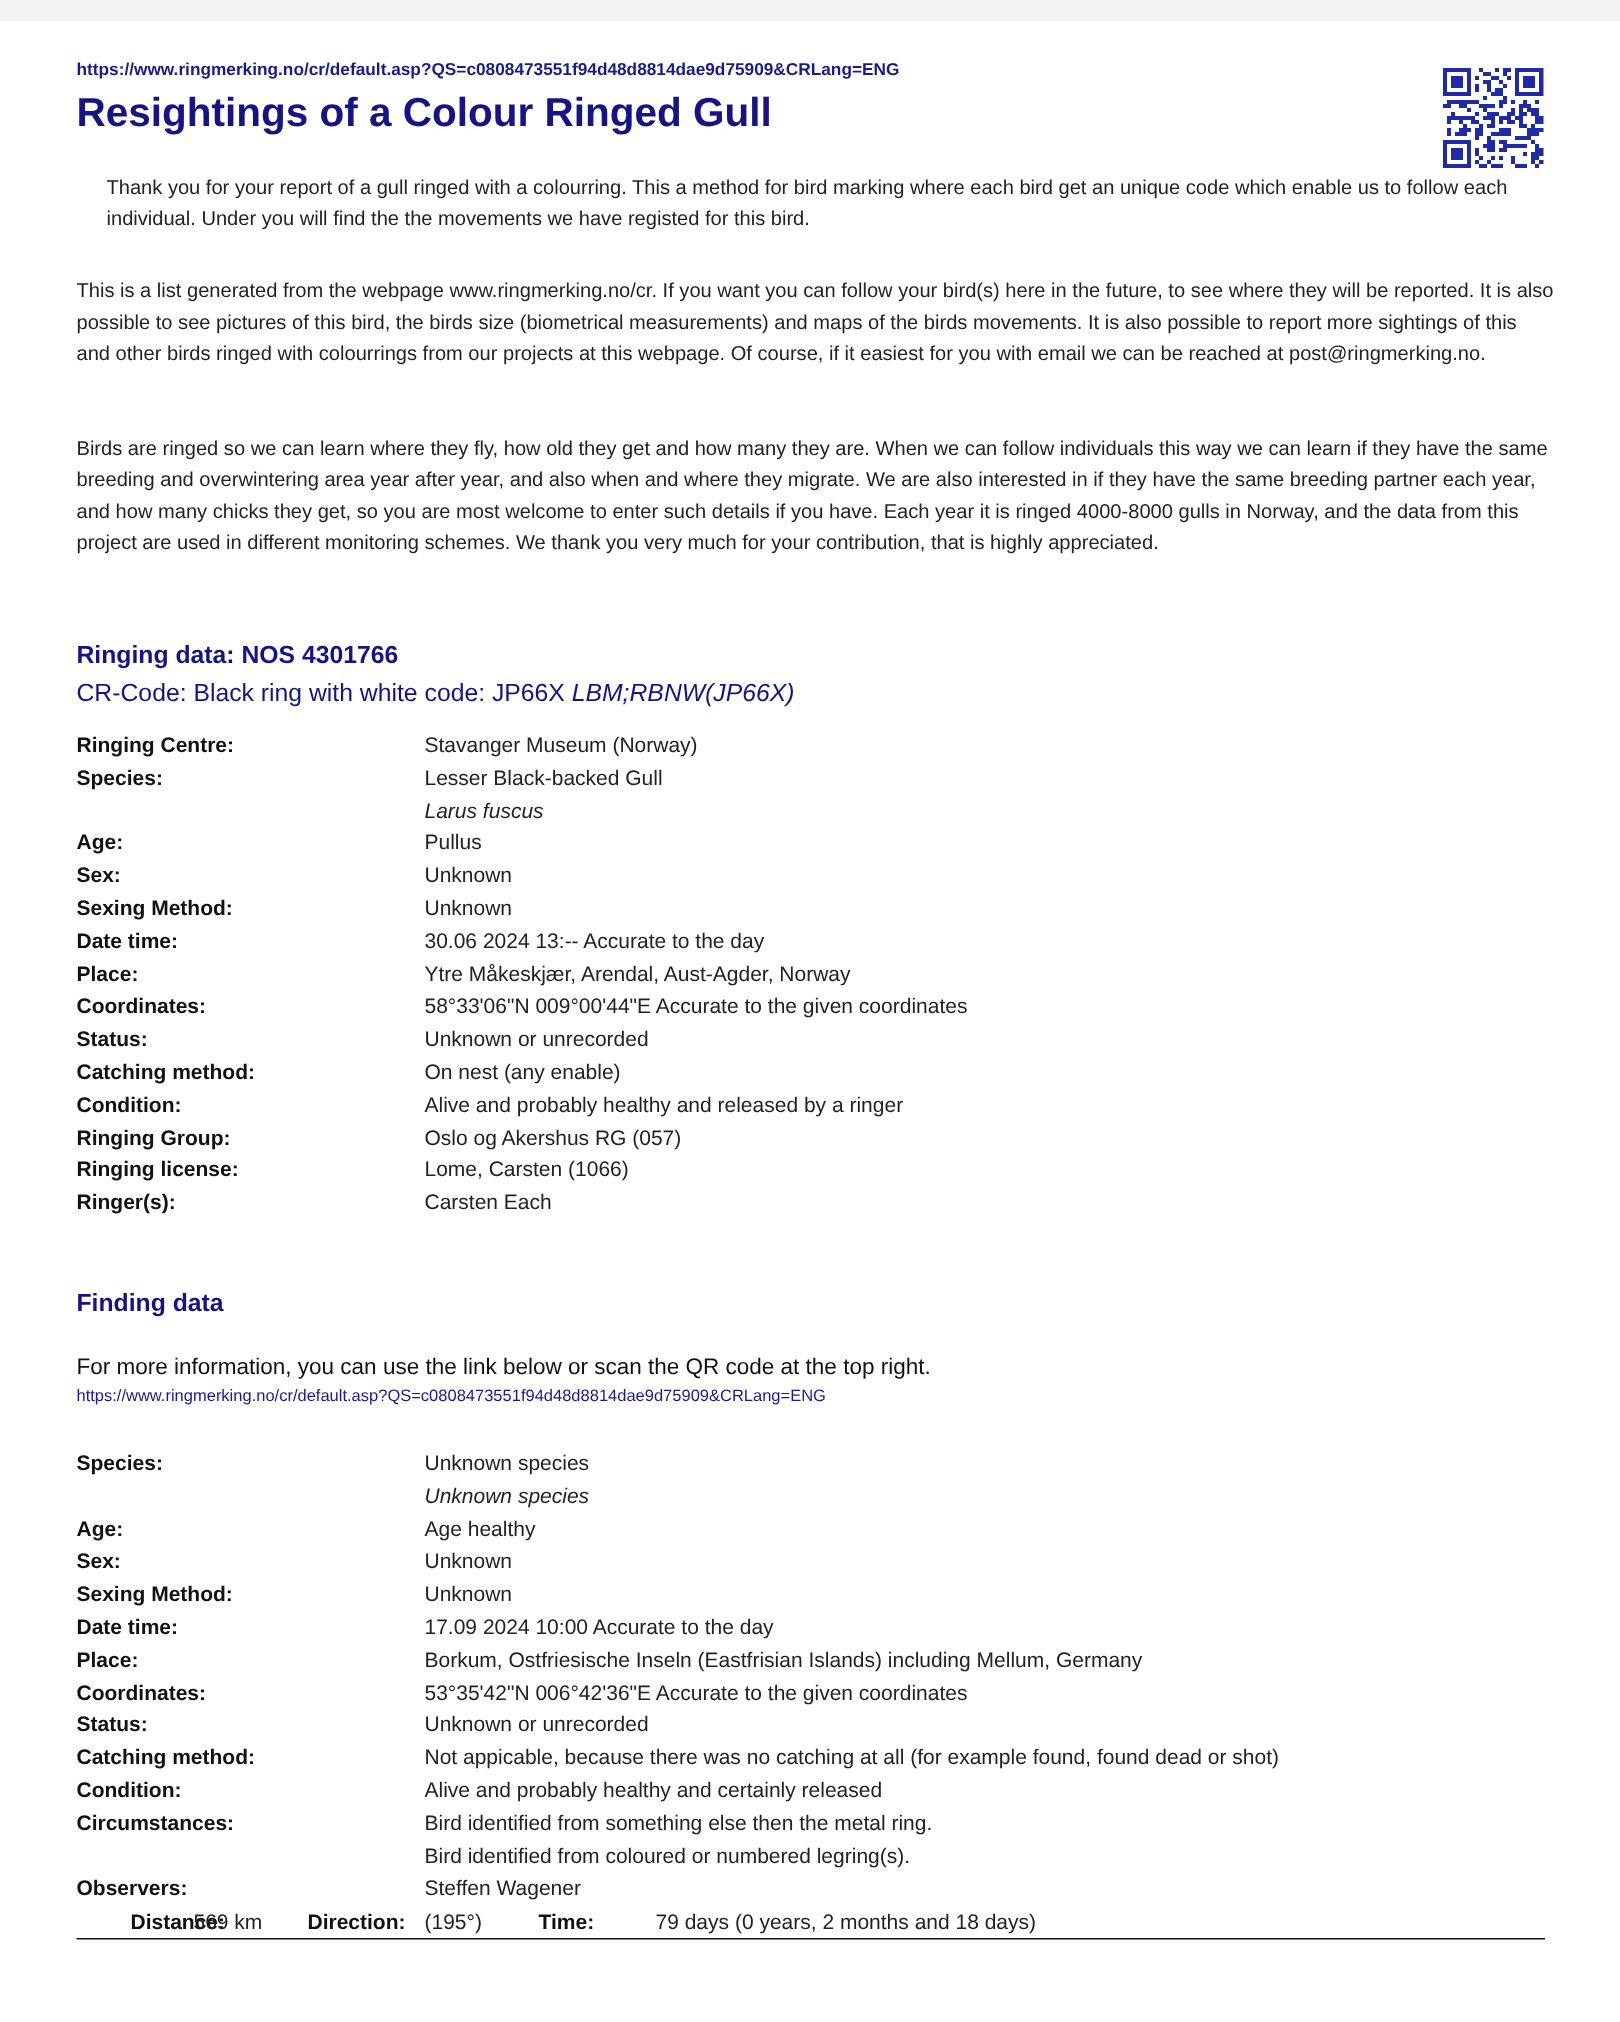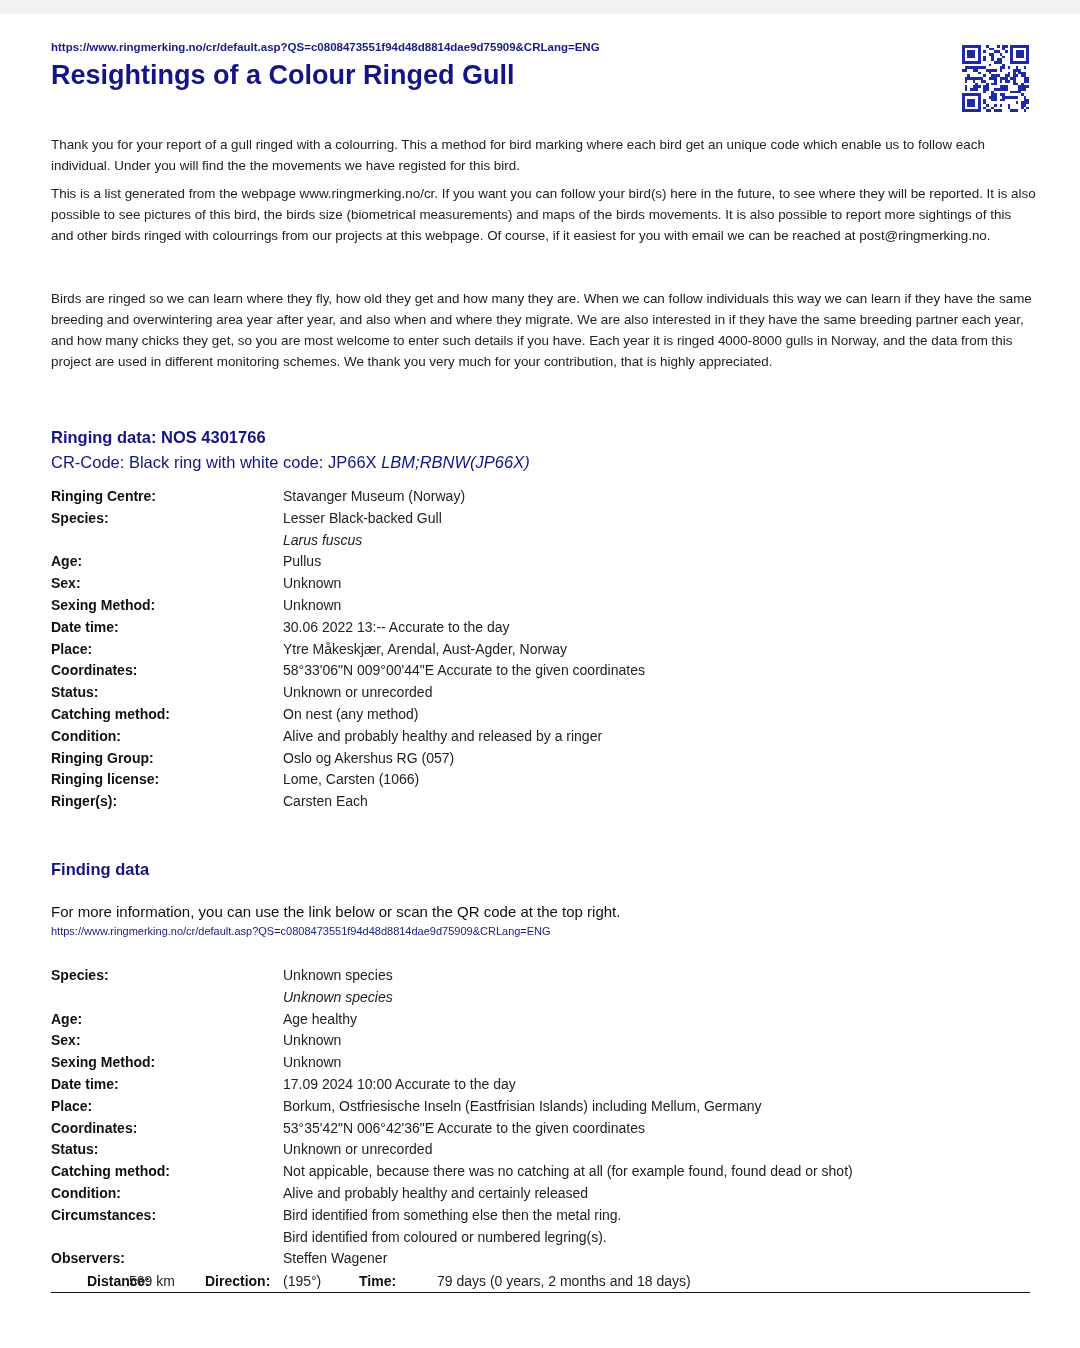--- a/index.html
+++ b/index.html
@@ -338,21 +338,21 @@
       <rect x="12" y="24" width="1" height="1"></rect>
       <rect x="13" y="24" width="1" height="1"></rect>
       <rect x="14" y="24" width="1" height="1"></rect>
       <rect x="18" y="24" width="1" height="1"></rect>
       <rect x="19" y="24" width="1" height="1"></rect>
       <rect x="20" y="24" width="1" height="1"></rect>
       <rect x="23" y="24" width="1" height="1"></rect>
     </g>
 </svg>
 
-<p class="para" style="top:134px;">Thank you for your report of a gull ringed with a colourring. This a method for bird marking where each bird get an unique code which enable us to follow each individual. Under you will find the the movements we have registed for this bird.</p>
+<p class="para" style="top:114px;margin-left:20px;">Thank you for your report of a gull ringed with a colourring. This a method for bird marking where each bird get an unique code which enable us to follow each individual. Under you will find the the movements we have registed for this bird.</p>
 <p class="para" style="top:183px;">This is a list generated from the webpage www.ringmerking.no/cr. If you want you can follow your bird(s) here in the future, to see where they will be reported. It is also possible to see pictures of this bird, the birds size (biometrical measurements) and maps of the birds movements. It is also possible to report more sightings of this and other birds ringed with colourrings from our projects at this webpage. Of course, if it easiest for you with email we can be reached at post@ringmerking.no.</p>
 <p class="para" style="top:288px;">Birds are ringed so we can learn where they fly, how old they get and how many they are. When we can follow individuals this way we can learn if they have the same breeding and overwintering area year after year, and also when and where they migrate. We are also interested in if they have the same breeding partner each year, and how many chicks they get, so you are most welcome to enter such details if you have. Each year it is ringed 4000-8000 gulls in Norway, and the data from this project are used in different monitoring schemes. We thank you very much for your contribution, that is highly appreciated.</p>
 
 <h2 class="h-ring">Ringing data: NOS 4301766</h2>
 <div class="cr-code">
   <b>CR-Code</b><span>: Black ring with white code: JP66X </span><i>LBM;RBNW(JP66X)</i>
 </div>
 
 <div class="dtable" style="top:486px;" id="ringing-table">
     <div class="row">
@@ -374,37 +374,37 @@
     <div class="row">
       <div class="lab">Sex:</div>
       <div class="val">Unknown</div>
     </div>
     <div class="row">
       <div class="lab">Sexing Method:</div>
       <div class="val">Unknown</div>
     </div>
     <div class="row">
       <div class="lab">Date time:</div>
-      <div class="val">30.06 2022 13:-- Accurate to the day</div>
+      <div class="val">30.06 2024 13:-- Accurate to the day</div>
     </div>
     <div class="row">
       <div class="lab">Place:</div>
       <div class="val">Ytre Måkeskjær, Arendal, Aust-Agder, Norway</div>
     </div>
     <div class="row">
       <div class="lab">Coordinates:</div>
       <div class="val">58°33'06"N 009°00'44"E Accurate to the given coordinates</div>
     </div>
     <div class="row">
       <div class="lab">Status:</div>
       <div class="val">Unknown or unrecorded</div>
     </div>
     <div class="row">
       <div class="lab">Catching method:</div>
-      <div class="val">On nest (any method)</div>
+      <div class="val">On nest (any enable)</div>
     </div>
     <div class="row">
       <div class="lab">Condition:</div>
       <div class="val">Alive and probably healthy and released by a ringer</div>
     </div>
     <div class="row">
       <div class="lab">Ringing Group:</div>
       <div class="val">Oslo og Akershus RG (057)</div>
     </div>
     <div class="row">

